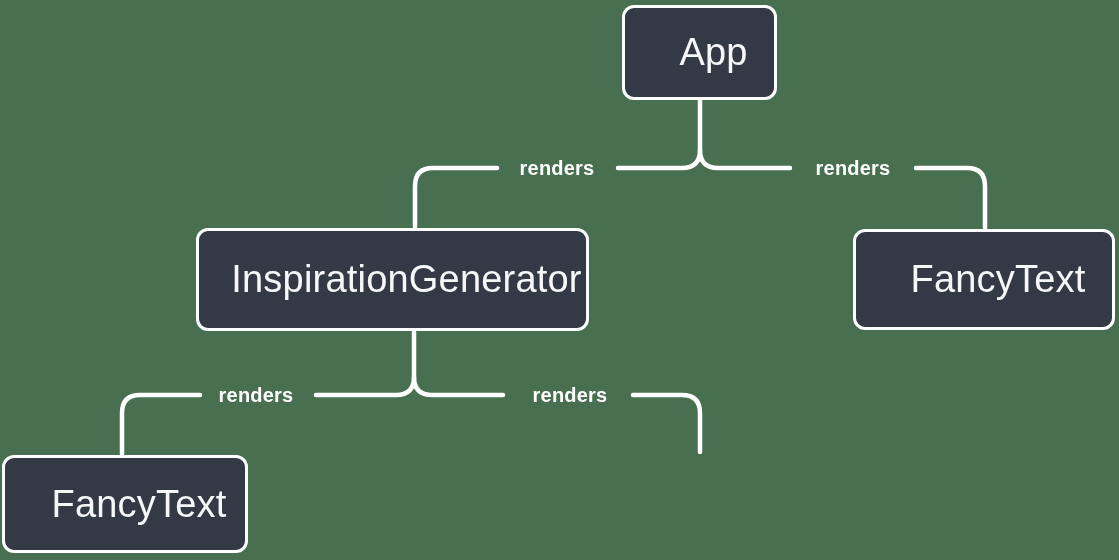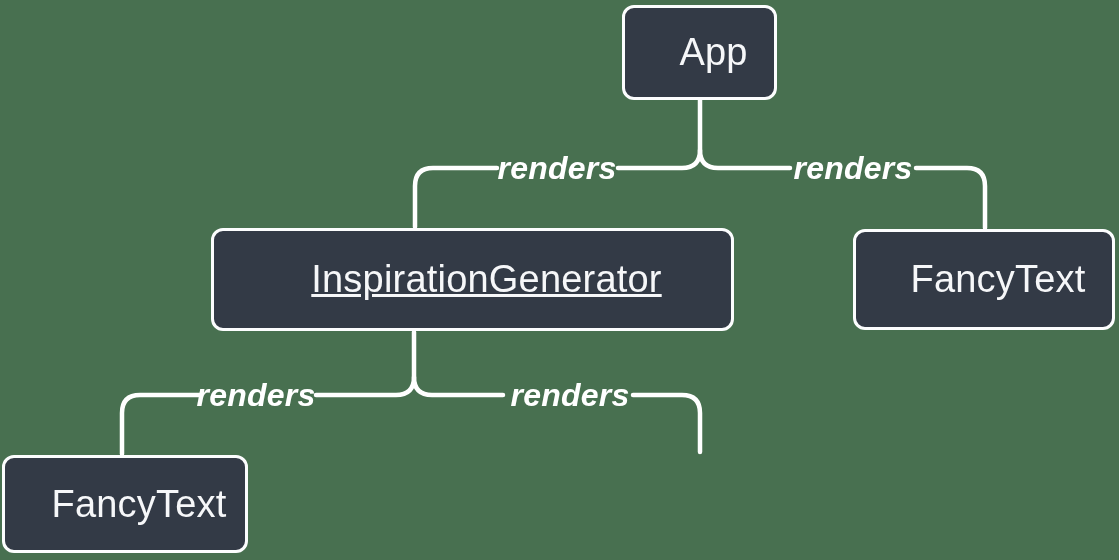--- a/index.html
+++ b/index.html
@@ -43,33 +43,32 @@
     display: flex;
     align-items: center;
     justify-content: center;
     font-size: 38px;
     font-weight: 400;
     letter-spacing: 0.2px;
     white-space: nowrap;
     padding-left: 28px;
   }
   .node-app        { left: 622px; top: 5px;   width: 155px; height: 95px;  }
-  .node-insp       { left: 211px; top: 228px; width: 523px; height: 103px; text-decoration: underline; }
+  .node-insp       { left: 196px; top: 228px; width: 393px; height: 103px; }
   .node-fancy-r    { left: 853px; top: 229px; width: 262px; height: 101px; }
   .node-fancy-l    { left: 2px;   top: 455px; width: 246px; height: 98px;  }
   .node-copyright  { left: 568px; top: 453px; width: 264px; height: 100px; }
   .edge-label {
     position: absolute;
     transform: translate(-50%, -50%);
     color: var(--line);
-    font-size: 32px;
+    font-size: 20px;
     font-weight: 700;
     letter-spacing: 0.2px;
     white-space: nowrap;
-    font-style: italic;
   }
   .edge-label-1 { left: 557px; top: 168px; }
   .edge-label-2 { left: 853px; top: 168px; }
   .edge-label-3 { left: 256px; top: 395px; }
   .edge-label-4 { left: 570px; top: 395px; }
 </style>
 </head>
 <body>
 
 <div class="canvas">

